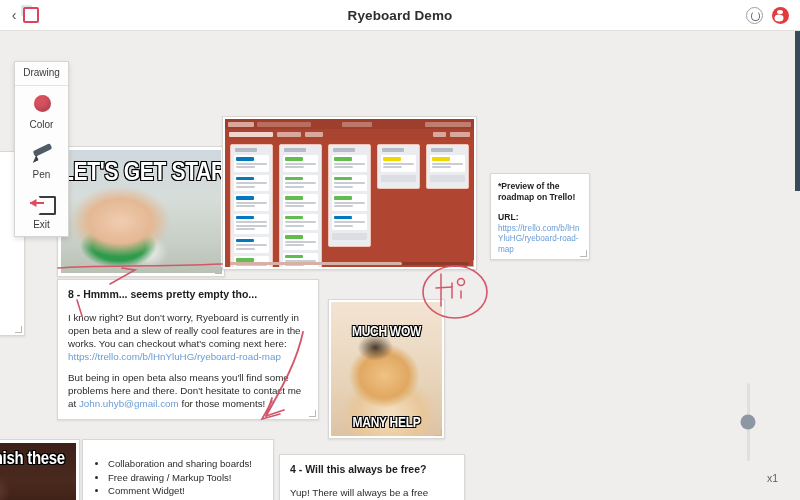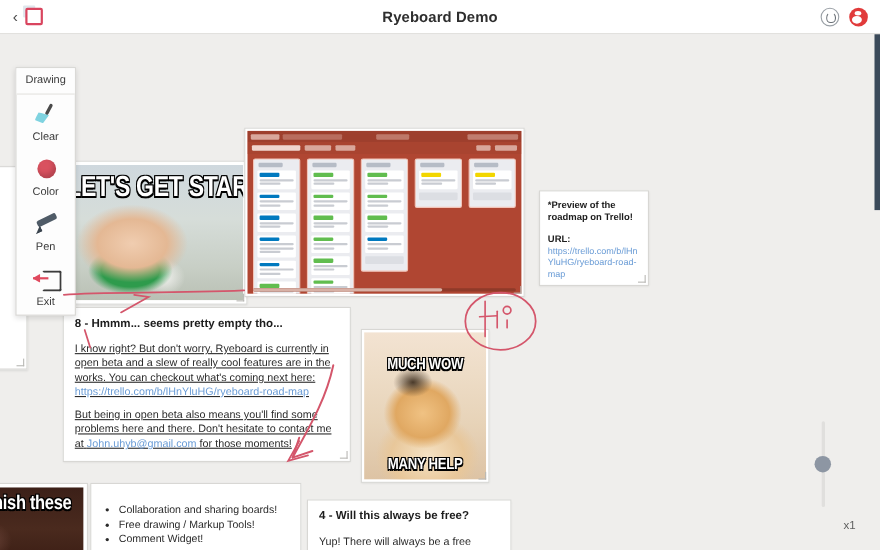--- a/index.html
+++ b/index.html
@@ -62,21 +62,21 @@
     position: absolute; background: #ffffff;
     border: 1px solid #d8d7d4;
     box-shadow: 0 1px 2px rgba(0,0,0,.09);
   }
   .resize-grip{
     position:absolute; right:2px; bottom:2px; width:7px; height:7px;
     border-right:1px solid #b9b8b5; border-bottom:1px solid #b9b8b5;
   }
   .note-title { font-size: 10.5px; font-weight: bold; color: #1d1d1d; }
   .note-body  { font-size: 9.8px; color: #2b2b2b; line-height: 1.33; }
-  .note-body p { margin-bottom: 8px; text-decoration: underline; }
+  .note-body p { margin-bottom: 8px; }
   .lnk { color: #6a9cd6; word-break: break-all; }
 
   
   #card-hidden { left: -140px; top: 120px; width: 165px; height: 185px; padding: 8px 9px; }
   #card-hidden .note-body { font-size: 9.6px; line-height: 1.9; color: #2b2b2b; }
   #card-hidden .ital { font-style: italic; font-weight: bold; }
 
   
   #meme-success { left: 57px; top: 115px; width: 168px; height: 131px; padding: 3px; }
   .meme-img { position: relative; width: 100%; height: 100%; overflow: hidden; }
@@ -487,24 +487,20 @@
         <path d="M452 283 L 452 298"></path>
         <circle cx="461" cy="282" r="3.5"></circle>
         <path d="M461 291 L 461 298"></path>
       </g>
     </g>
   </svg>
 
   <div id="toolbar">
     <div id="toolbar-header">Drawing</div>
 
-    <div class="tool">
-      <div class="tool-ico" id="ico-clear"></div>
-      <div class="tool-label">Clear</div>
-    </div>
 
     <div class="tool">
       <div class="tool-ico" id="ico-color"></div>
       <div class="tool-label">Color</div>
     </div>
 
     <div class="tool">
       <div class="tool-ico" id="ico-pen"></div>
       <div class="tool-label">Pen</div>
     </div>

